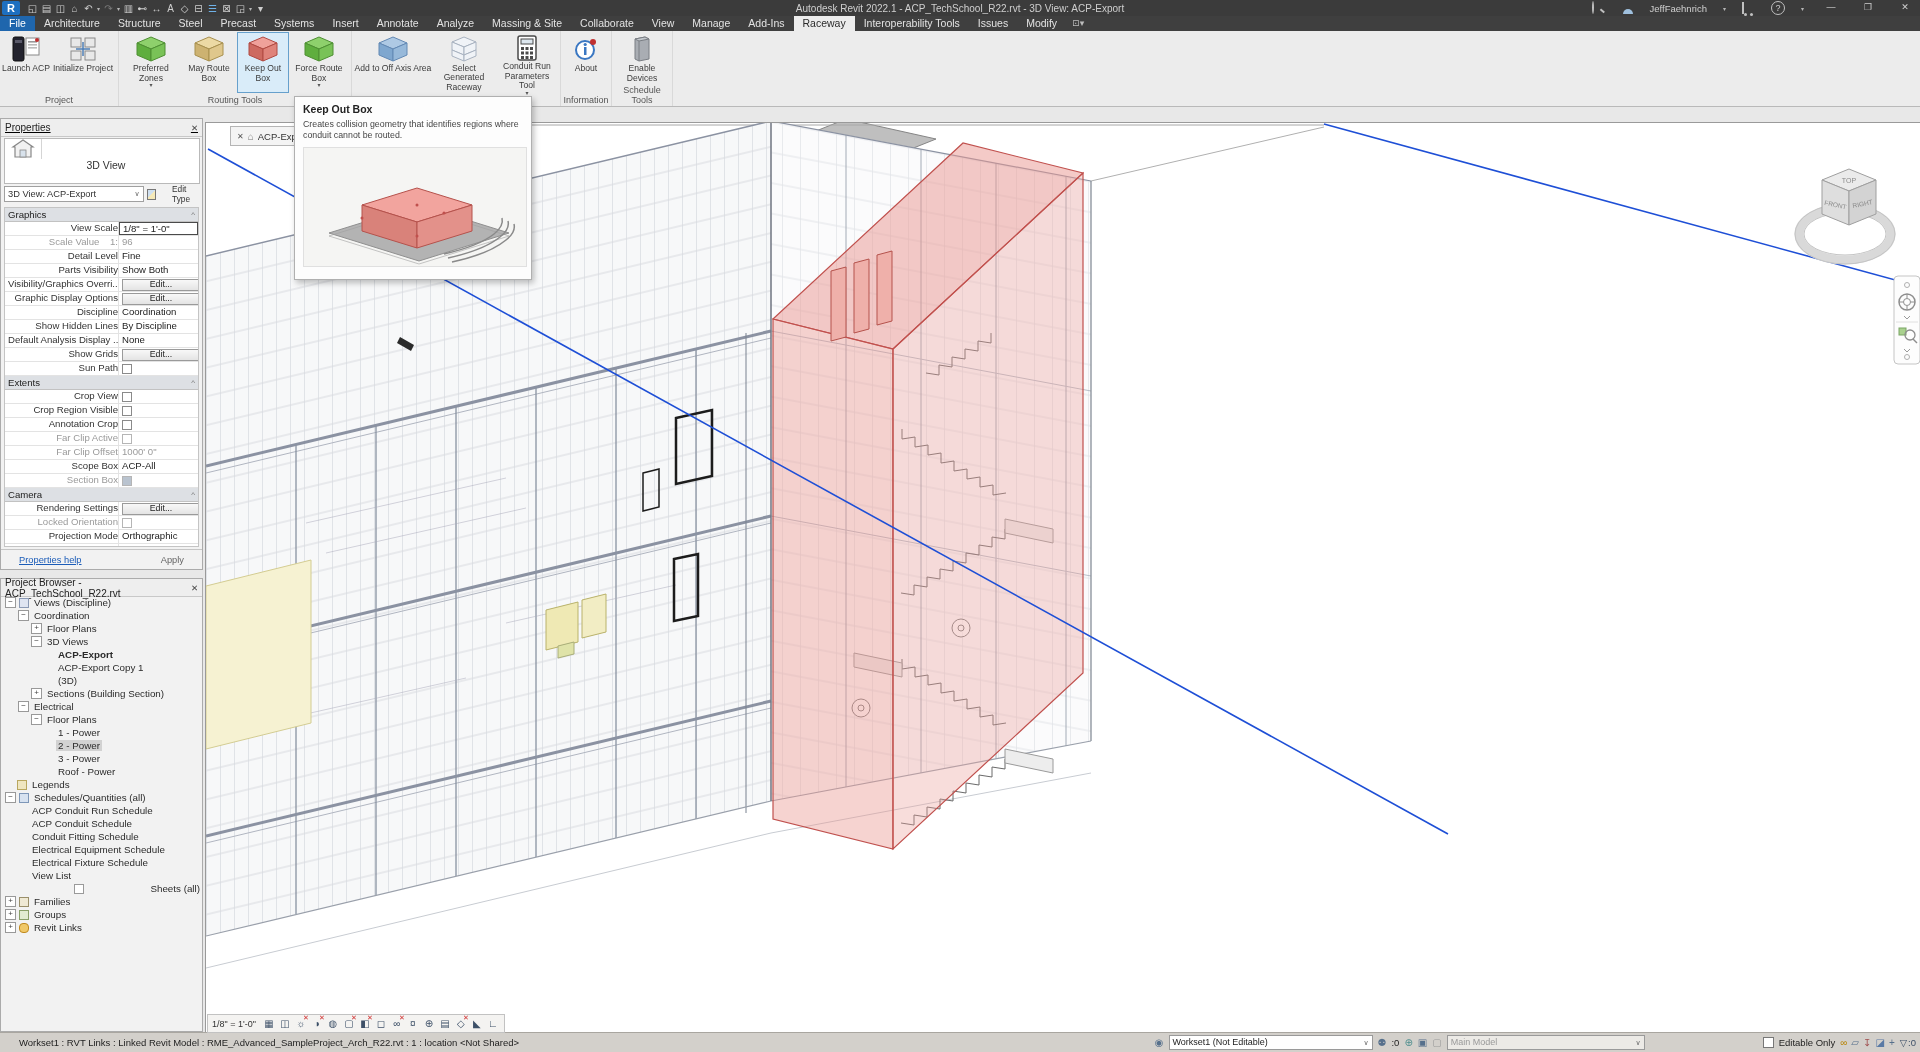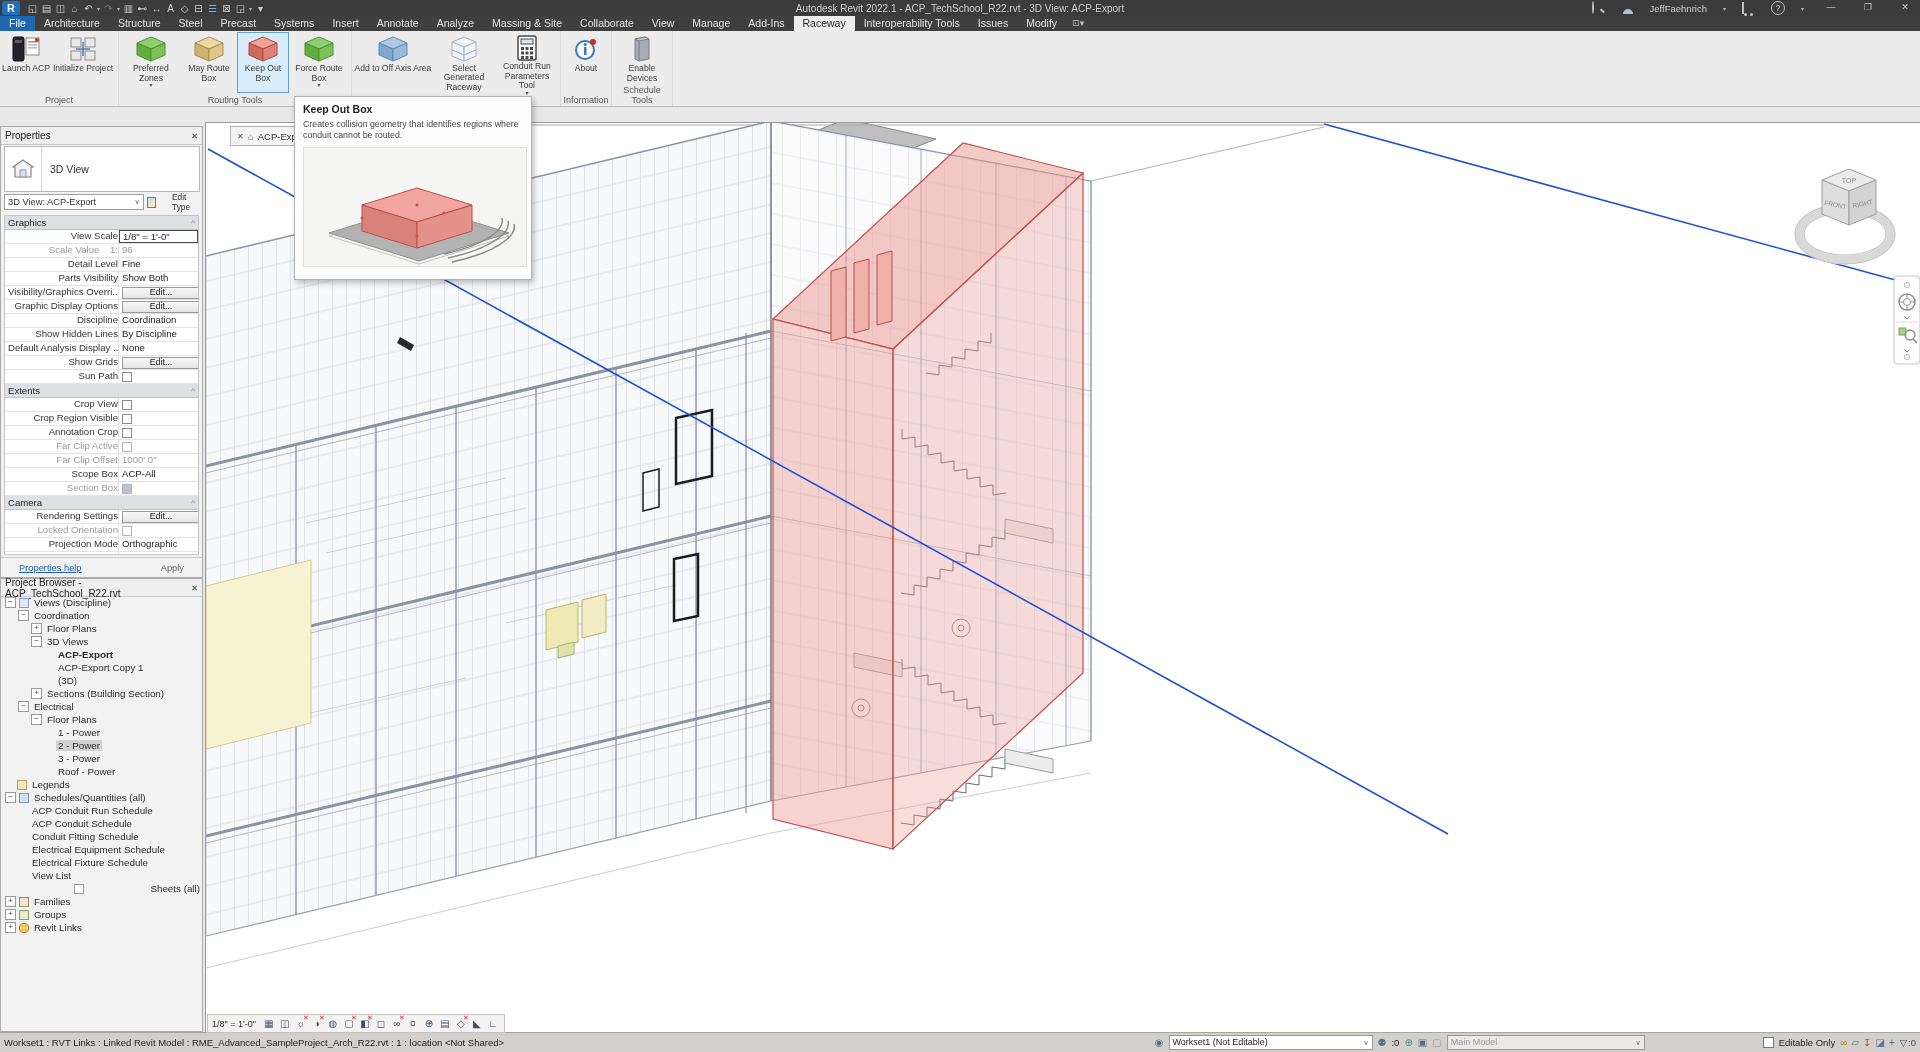--- a/index.html
+++ b/index.html
@@ -55,25 +55,25 @@
     border:1px solid #b0b0b0;box-shadow:2px 3px 6px rgba(0,0,0,.25);z-index:60;padding:6px 8px;
     box-sizing:border-box;}
   #tt-title{font-size:10.5px;font-weight:bold;color:#222;}
   #tt-desc{font-size:8.8px;color:#454545;line-height:11px;margin-top:4px;}
   #tt-img{margin-top:6px;background:#f4f4f2;border:1px solid #e0e0e0;}
   
   .panel{position:absolute;left:0;width:203px;background:#f2f2f2;border:1px solid #ababab;box-sizing:border-box;}
   .phead{height:15px;background:#eeeeee;border-bottom:1px solid #c8c8c8;font-size:10px;color:#222;
     padding:1px 4px;display:flex;align-items:center;}
   .phead .pclose{margin-left:auto;font-size:8.5px;color:#444;}
-  #props{top:126px;height:452px;}
+  #props{top:118px;height:452px;text-decoration:underline;}
   #pb{top:578px;height:454px;}
   
   #type-sel{position:absolute;left:3px;top:19px;width:194px;height:44px;background:#fff;
-    border:1px solid #b9b9b9;display:flex;}
+    border:1px solid #b9b9b9;display:flex;flex-direction:column;}
   #type-ic{width:36px;border-right:1px solid #d5d5d5;display:flex;align-items:center;justify-content:center;}
   #type-lb{font-size:10.5px;color:#333;align-self:center;margin-left:8px;}
   #tsel-row{position:absolute;left:3px;top:67px;width:196px;height:16px;display:flex;}
   #tsel-dd{width:152px;height:14px;border:1px solid #a0a0a0;background:#fff;font-size:9.3px;color:#333;
     padding:0 3px;line-height:14px;overflow:hidden;white-space:nowrap;}
   #tsel-dd .car{float:right;font-size:7px;color:#666;}
   #edit-type{margin-left:3px;display:flex;align-items:center;font-size:8.3px;color:#333;gap:16px;}
   .et-ic{width:9px;height:9px;border:1px solid #777;background:linear-gradient(135deg,#cfe0f0 50%,#f5e9b8 50%);}
   #pgrid{position:absolute;left:3px;top:88px;right:3px;bottom:22px;background:#fff;border:1px solid #c4c4c4;
     overflow:hidden;font-size:9.6px;}
@@ -124,21 +124,21 @@
   #vcb{position:absolute;left:207px;top:1014px;height:17px;display:flex;align-items:center;gap:2px;
     background:rgba(243,242,240,.95);border:1px solid #c2c2c2;padding:0 4px;z-index:20;}
   #vcb-scale{font-size:9px;color:#333;margin-right:4px;white-space:nowrap;}
   .vic{position:relative;width:14px;height:13px;text-align:center;line-height:13px;font-size:10px;
     color:#3d5068;}
   .vic .rx{position:absolute;right:-1px;top:-3px;color:#d03030;font-size:7px;line-height:7px;}
   
   #statusbar{position:absolute;left:0;top:1032px;width:1920px;height:20px;background:#d3d0cb;
     border-top:1px solid #a9a6a0;display:flex;align-items:center;font-size:9.5px;color:#222;
     box-sizing:border-box;}
-  #sb-left{margin-left:4px;white-space:nowrap;}
+  #sb-left{margin-left:19px;white-space:nowrap;}
   #sb-right{margin-left:auto;display:flex;align-items:center;gap:5px;margin-right:4px;}
   .sbic{font-size:10px;color:#56708c;line-height:12px;}
   .sb-select{height:13px;border:1px solid #9a9a9a;background:#fff;font-size:9px;line-height:13px;
     padding:0 3px;white-space:nowrap;overflow:hidden;}
   .sb-select .car{float:right;font-size:7px;color:#666;margin-left:4px;}
   #sb-workset{width:196px;}
   #sb-mainmodel{width:190px;color:#9a9a9a;background:#eceae6;}
   .sb-chk{width:9px;height:9px;border:1px solid #777;background:#fff;display:inline-block;}
   #sb-filter{display:flex;align-items:center;gap:1px;color:#3d5068;}
 </style>

